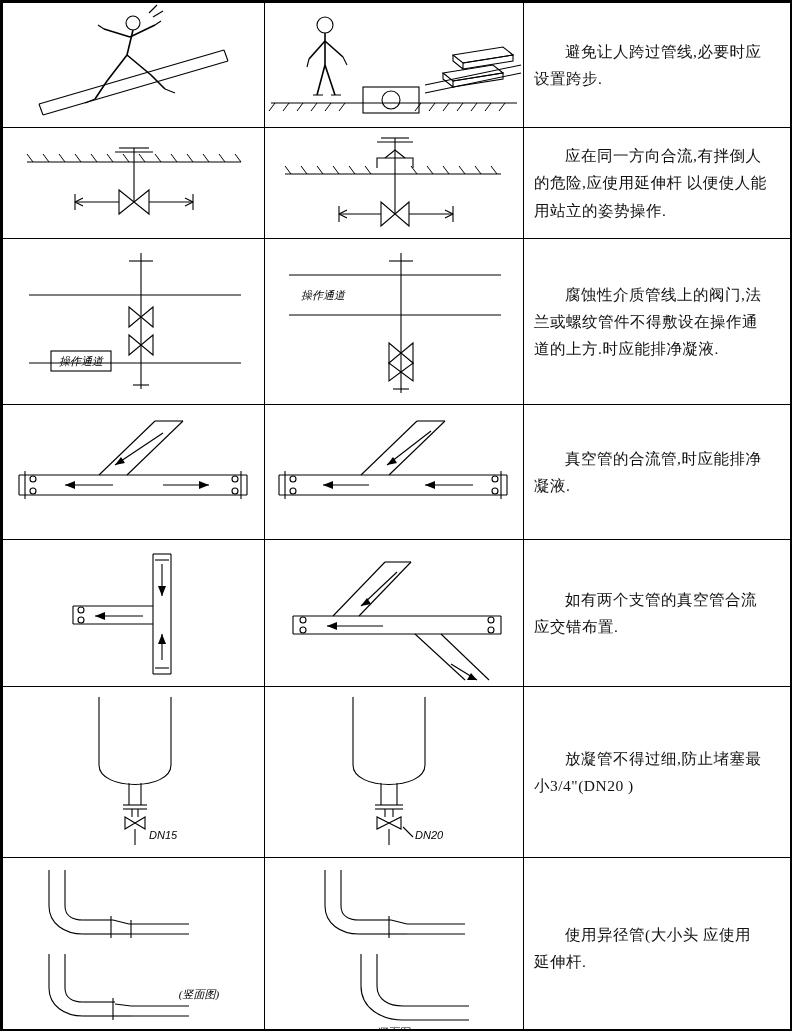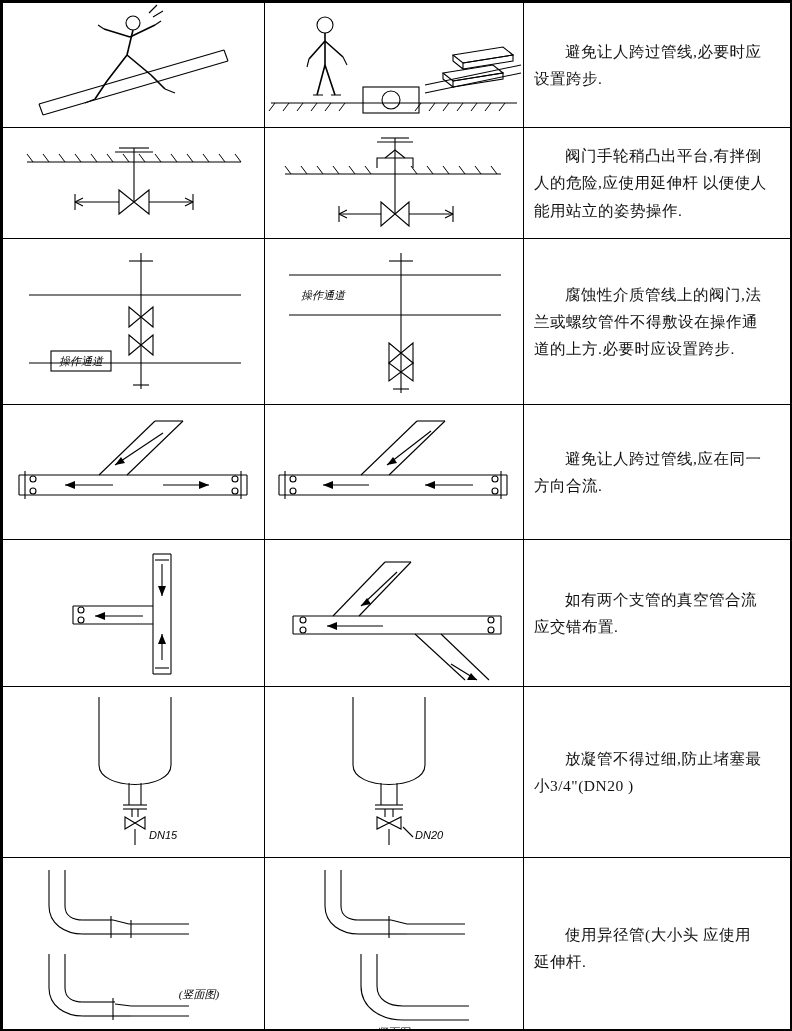--- a/index.html
+++ b/index.html
@@ -177,21 +177,21 @@
           <path class="ln" d="M144 74 L144 98 L130 86 Z"></path>
           <line class="ln" x1="74" y1="86" x2="116" y2="86"></line>
           <line class="ln" x1="144" y1="86" x2="188" y2="86"></line>
           <line class="ln" x1="74" y1="78" x2="74" y2="94"></line>
           <line class="ln" x1="188" y1="78" x2="188" y2="94"></line>
           <path class="ln" d="M74 86 L82 82 M74 86 L82 90 M188 86 L180 82 M188 86 L180 90"></path>
         </svg>
       </div>
     </td>
     <td class="col-c">
-      <div class="note r2">阀门手轮稍凸出平台,有拌倒人的危险,应使用延伸杆 以便使人能用站立的姿势操作.</div>
+      <div class="note r2">应在同一方向合流,有拌倒人的危险,应使用延伸杆 以便使人能用站立的姿势操作.</div>
     </td>
   </tr>
 
   <tr style="height:165px">
     <td class="col-a">
       <div class="cellwrap">
         <svg viewBox="0 0 261 165" preserveAspectRatio="none">
           <line class="ln" x1="26" y1="56" x2="238" y2="56"></line>
           <line class="ln" x1="26" y1="124" x2="238" y2="124"></line>
           <line class="ln" x1="138" y1="14" x2="138" y2="150"></line>
@@ -219,21 +219,21 @@
           <path class="ln" d="M124 104 L124 124 L136 114 Z"></path>
           <path class="ln" d="M148 104 L148 124 L136 114 Z"></path>
           <path class="ln" d="M124 124 L124 142 L136 133 Z"></path>
           <path class="ln" d="M148 124 L148 142 L136 133 Z"></path>
           <line class="ln" x1="128" y1="150" x2="144" y2="150"></line>
           <text class="cn" x="58" y="60" text-anchor="middle">操作通道</text>
         </svg>
       </div>
     </td>
     <td class="col-c">
-      <div class="note r3">腐蚀性介质管线上的阀门,法兰或螺纹管件不得敷设在操作通道的上方.必要时应设置跨步.</div>
+      <div class="note r3">腐蚀性介质管线上的阀门,法兰或螺纹管件不得敷设在操作通道的上方.时应能排净凝液.</div>
     </td>
   </tr>
 
   <tr style="height:134px">
     <td class="col-a">
       <div class="cellwrap">
         <svg viewBox="0 0 261 134" preserveAspectRatio="none">
 
           <line class="ln" x1="16" y1="70" x2="244" y2="70"></line>
           <line class="ln" x1="16" y1="90" x2="244" y2="90"></line>
@@ -279,21 +279,21 @@
           <line class="ln" x1="20" y1="66" x2="20" y2="94"></line>
           <line class="ln" x1="236" y1="66" x2="236" y2="94"></line>
           <circle class="ln" cx="28" cy="74" r="3"></circle>
                 <circle class="ln" cx="28" cy="86" r="3"></circle>
           <circle class="ln" cx="230" cy="74" r="3"></circle>
                 <circle class="ln" cx="230" cy="86" r="3"></circle>
         </svg>
       </div>
     </td>
     <td class="col-c">
-      <div class="note r4">避免让人跨过管线,应在同一方向合流.</div>
+      <div class="note r4">真空管的合流管,时应能排净凝液.</div>
     </td>
   </tr>
 
   <tr style="height:146px">
     <td class="col-a">
       <div class="cellwrap">
         <svg viewBox="0 0 261 146" preserveAspectRatio="none">
 
           <line class="ln" x1="150" y1="14" x2="150" y2="134"></line>
           <line class="ln" x1="168" y1="14" x2="168" y2="134"></line>

